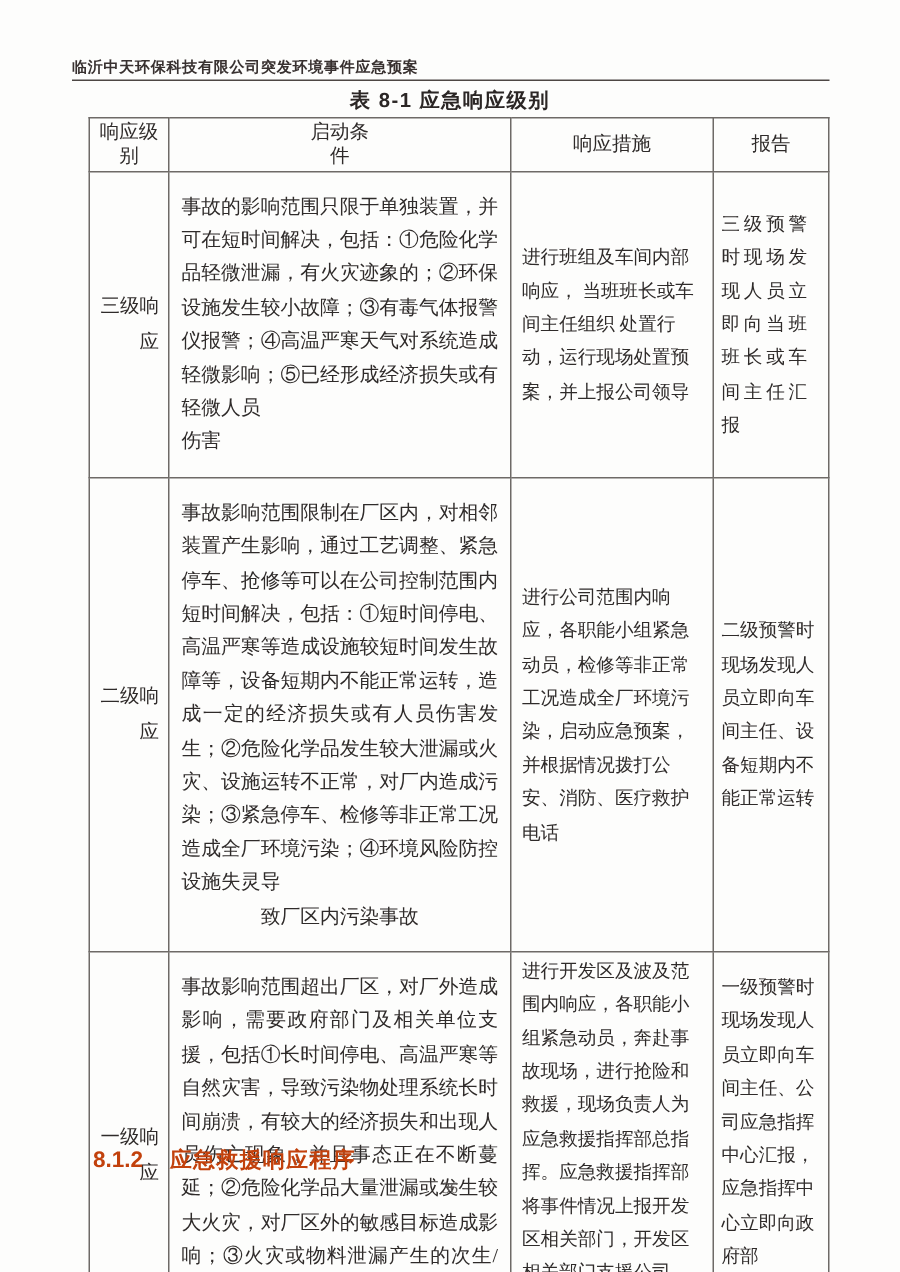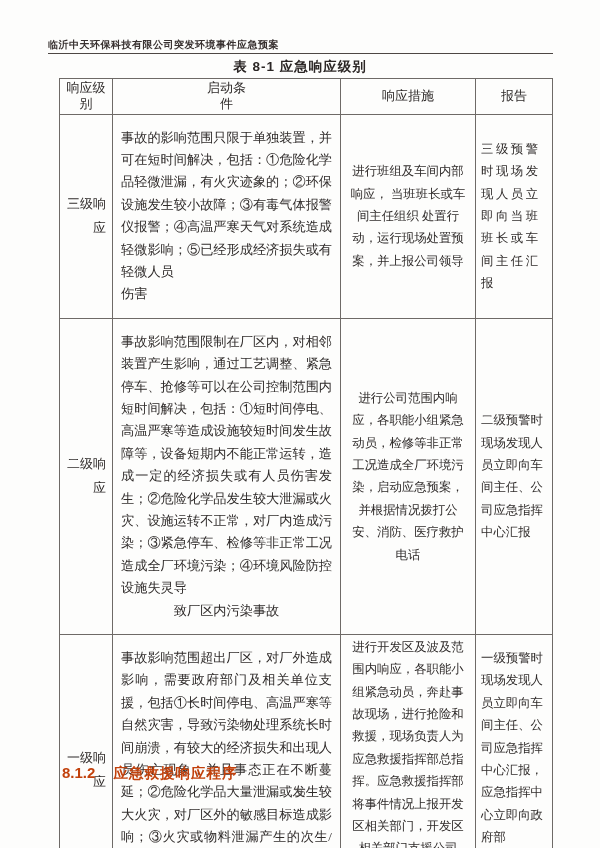--- a/index.html
+++ b/index.html
@@ -32,21 +32,21 @@
     white-space:pre-line; line-height:1.25; padding:1px 2px;
   }
   tr.r0 { height:159px; }
   tr.r1 { height:247px; }
   tr.r2 { height:233px; }
   td.level { text-align:right; font-size:13px; line-height:1.85; padding:0 6px; }
   td.cond  { padding:12px 8px; font-size:13.2px; }
   .cond-main { white-space:pre-line; text-align:justify; line-height:22.4px; }
   .cond-tail { text-align:center; line-height:22.4px; }
   td.meas {
-    text-align:center; padding:0 7px; font-size:12.4px;
+    padding:0 7px; font-size:12.4px;
     line-height:22.4px; white-space:pre-line;
   }
   td.rep {
     text-align:left; padding:0 5px; font-size:12.4px;
     line-height:22.4px; white-space:pre-line;
   }
   td.rep-spread { letter-spacing:2.5px; }
   .section-heading {
     position:absolute; left:62px; top:764px;
     font-family:"Liberation Sans","DejaVu Sans",sans-serif;
@@ -96,21 +96,21 @@
       <td class="meas">进行班组及车间内部响应， 当班班长或车间主任组织 处置行动，运行现场处置预案，并上报公司领导</td>
       <td class="rep rep-spread">三级预警时现场发现人员立即向当班班长或车间主任汇报</td>
     </tr>
     <tr class="r1">
       <td class="level">二级响应</td>
       <td class="cond">
         <div class="cond-main">事故影响范围限制在厂区内，对相邻装置产生影响，通过工艺调整、紧急停车、抢修等可以在公司控制范围内短时间解决，包括：①短时间停电、高温严寒等造成设施较短时间发生故障等，设备短期内不能正常运转，造成一定的经济损失或有人员伤害发生；②危险化学品发生较大泄漏或火灾、设施运转不正常，对厂内造成污染；③紧急停车、检修等非正常工况造成全厂环境污染；④环境风险防控设施失灵导</div>
         <div class="cond-tail">致厂区内污染事故</div>
       </td>
       <td class="meas">进行公司范围内响应，各职能小组紧急动员，检修等非正常工况造成全厂环境污染，启动应急预案，并根据情况拨打公安、消防、医疗救护电话</td>
-      <td class="rep">二级预警时现场发现人员立即向车间主任、公司应急指挥中心汇报</td>
+      <td class="rep">二级预警时现场发现人员立即向车间主任、设备短期内不能正常运转</td>
     </tr>
     <tr class="r2">
       <td class="level">一级响应</td>
       <td class="cond">
         <div class="cond-main">事故影响范围超出厂区，对厂外造成影响，需要政府部门及相关单位支援，包括①长时间停电、高温严寒等自然灾害，导致污染物处理系统长时间崩溃，有较大的经济损失和出现人员伤亡现象，并且事态正在不断蔓延；②危险化学品大量泄漏或发生较大火灾，对厂区外的敏感目标造成影响；③火灾或物料泄漏产生的次生/衍生污染物，对厂外环境造成</div>
         <div class="cond-tail">污染</div>
       </td>
       <td class="meas">进行开发区及波及范围内响应，各职能小组紧急动员，奔赴事故现场，进行抢险和救援，现场负责人为应急救援指挥部总指挥。应急救援指挥部将事件情况上报开发区相关部门，开发区相关部门支援公司
 的紧急
 救援工作</td>

